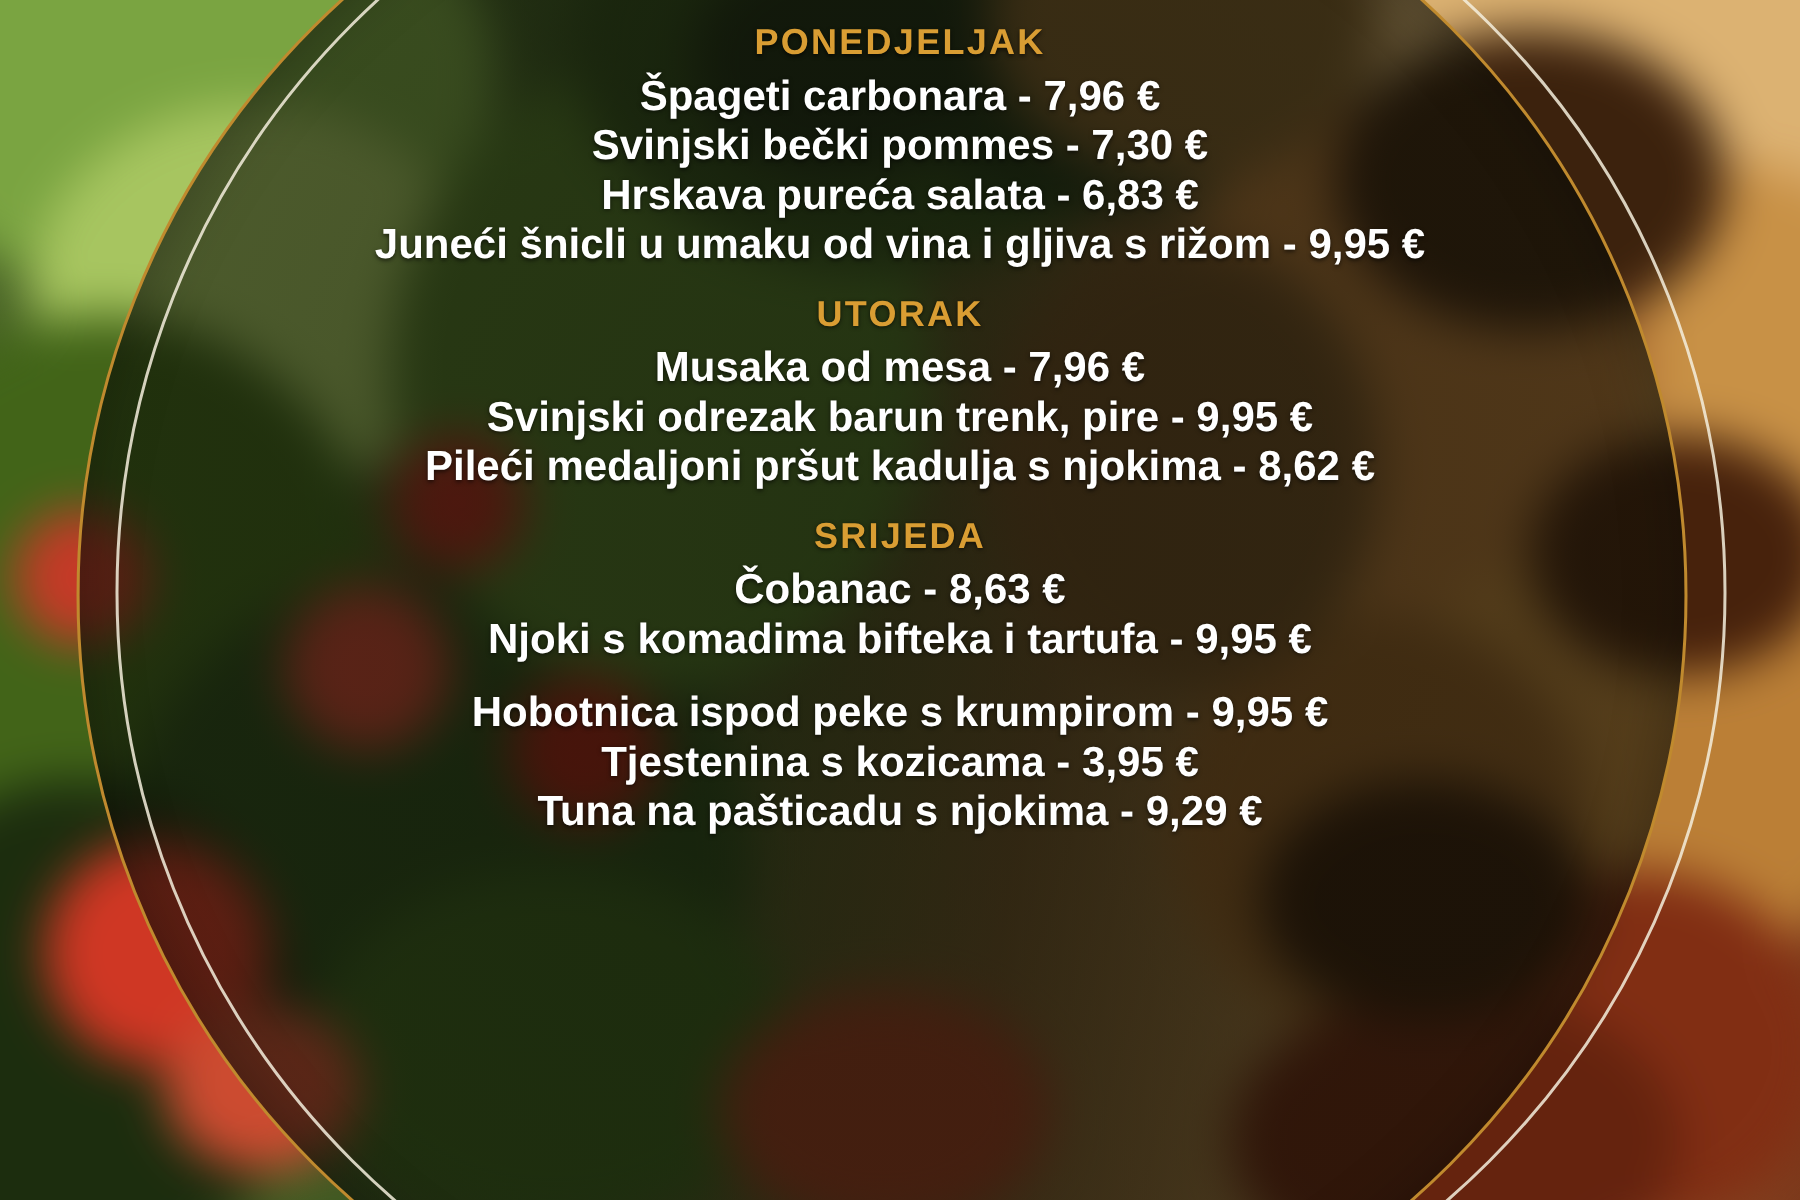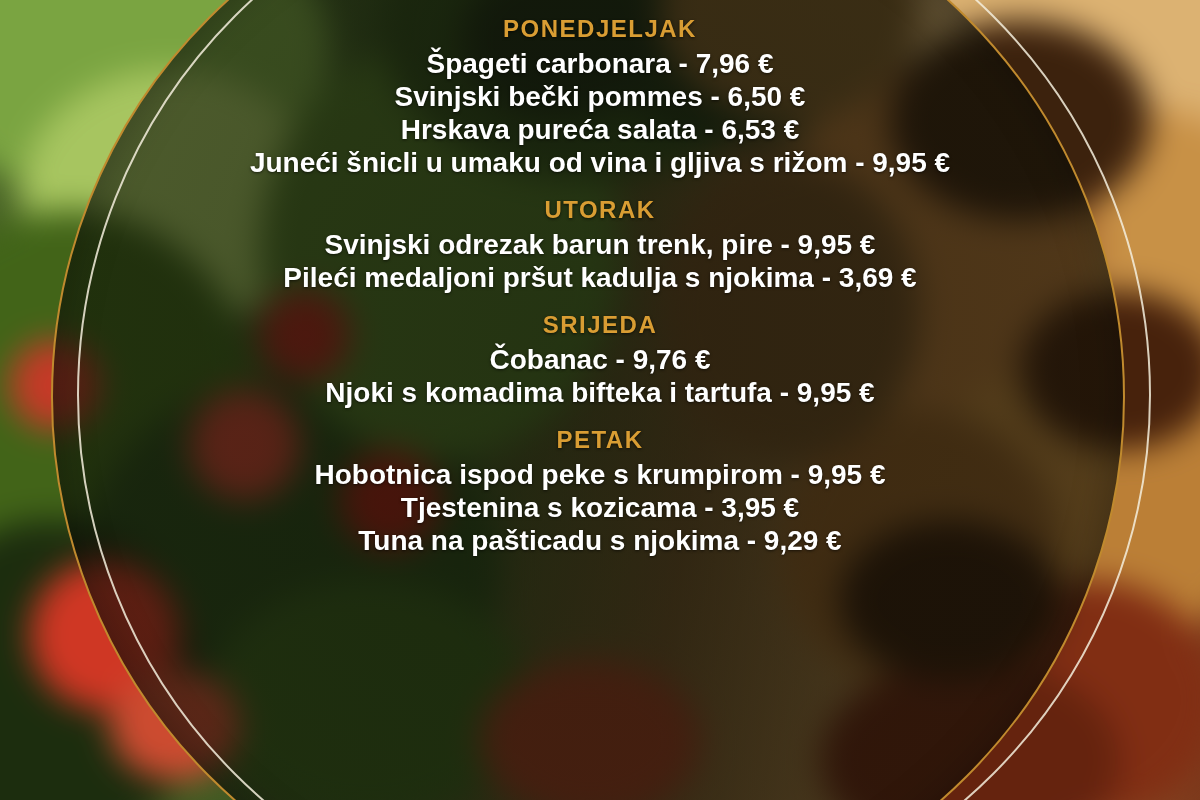--- a/index.html
+++ b/index.html
@@ -113,34 +113,34 @@
     <div class="blob d1"></div>
   </div>
 
   <div class="overlay-circle"></div>
   <div class="ring-white"></div>
 
   <div class="menu" id="menu">
       <section>
         <h2>PONEDJELJAK</h2>
         <div class="item">Špageti carbonara - 7,96 €</div>
-        <div class="item">Svinjski bečki pommes - 6,50 €</div>
-        <div class="item">Hrskava pureća salata - 6,53 €</div>
+        <div class="item">Svinjski bečki pommes - 7,30 €</div>
+        <div class="item">Hrskava pureća salata - 6,83 €</div>
         <div class="item">Juneći šnicli u umaku od vina i gljiva s rižom - 9,95 €</div>
       </section>
       <section>
         <h2>UTORAK</h2>
+        <div class="item">Musaka od mesa - 7,96 €</div>
         <div class="item">Svinjski odrezak barun trenk, pire - 9,95 €</div>
-        <div class="item">Pileći medaljoni pršut kadulja s njokima - 3,69 €</div>
+        <div class="item">Pileći medaljoni pršut kadulja s njokima - 8,62 €</div>
       </section>
       <section>
         <h2>SRIJEDA</h2>
-        <div class="item">Čobanac - 9,76 €</div>
+        <div class="item">Čobanac - 8,63 €</div>
         <div class="item">Njoki s komadima bifteka i tartufa - 9,95 €</div>
       </section>
       <section>
-        <h2>PETAK</h2>
         <div class="item">Hobotnica ispod peke s krumpirom - 9,95 €</div>
         <div class="item">Tjestenina s kozicama - 3,95 €</div>
         <div class="item">Tuna na pašticadu s njokima - 9,29 €</div>
       </section>
     </div>
 </div>
 
 </body></html>

